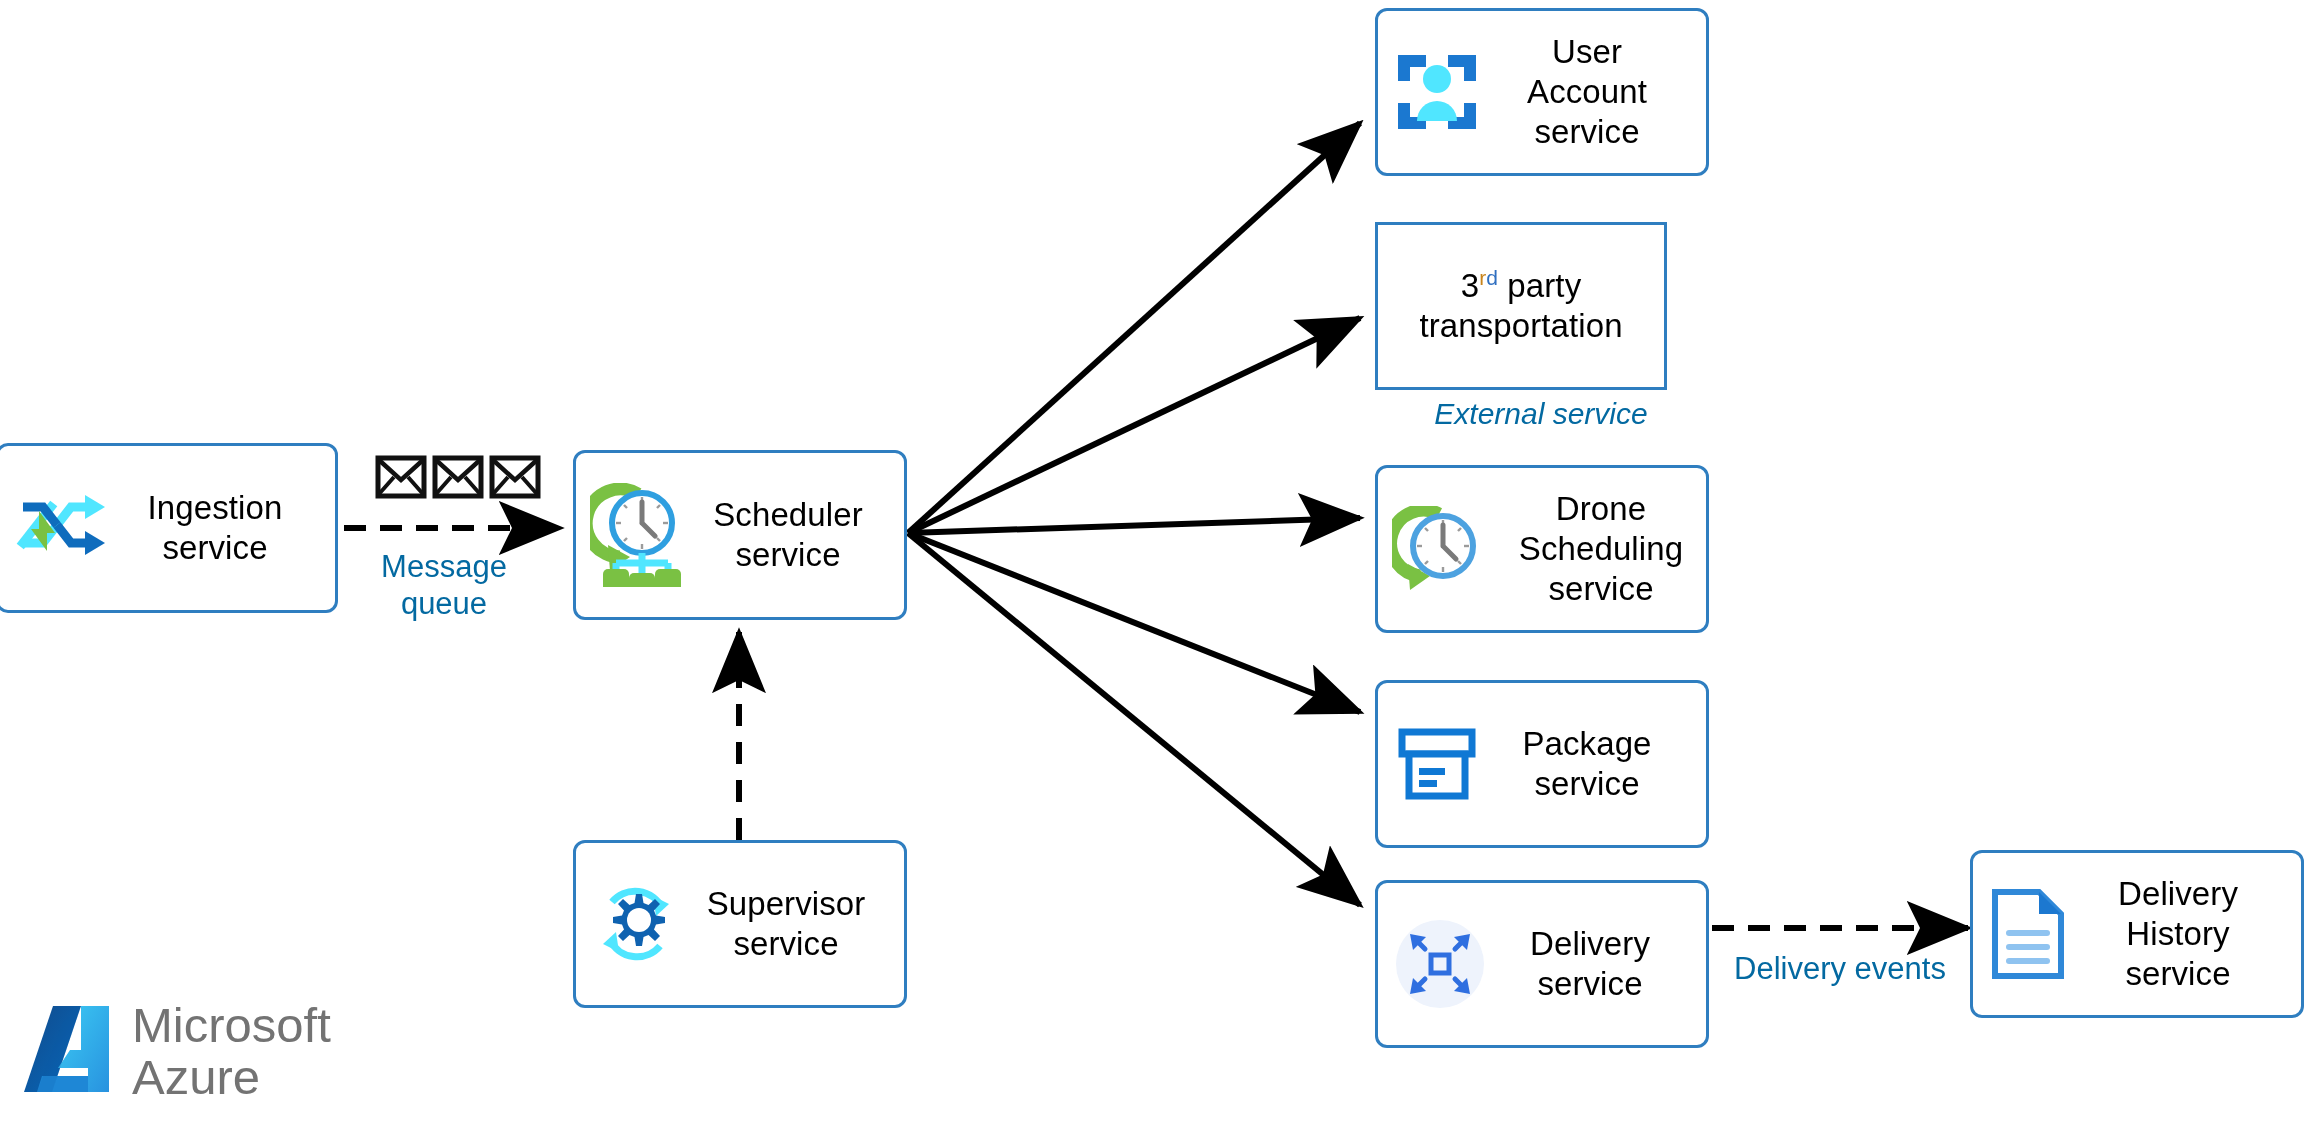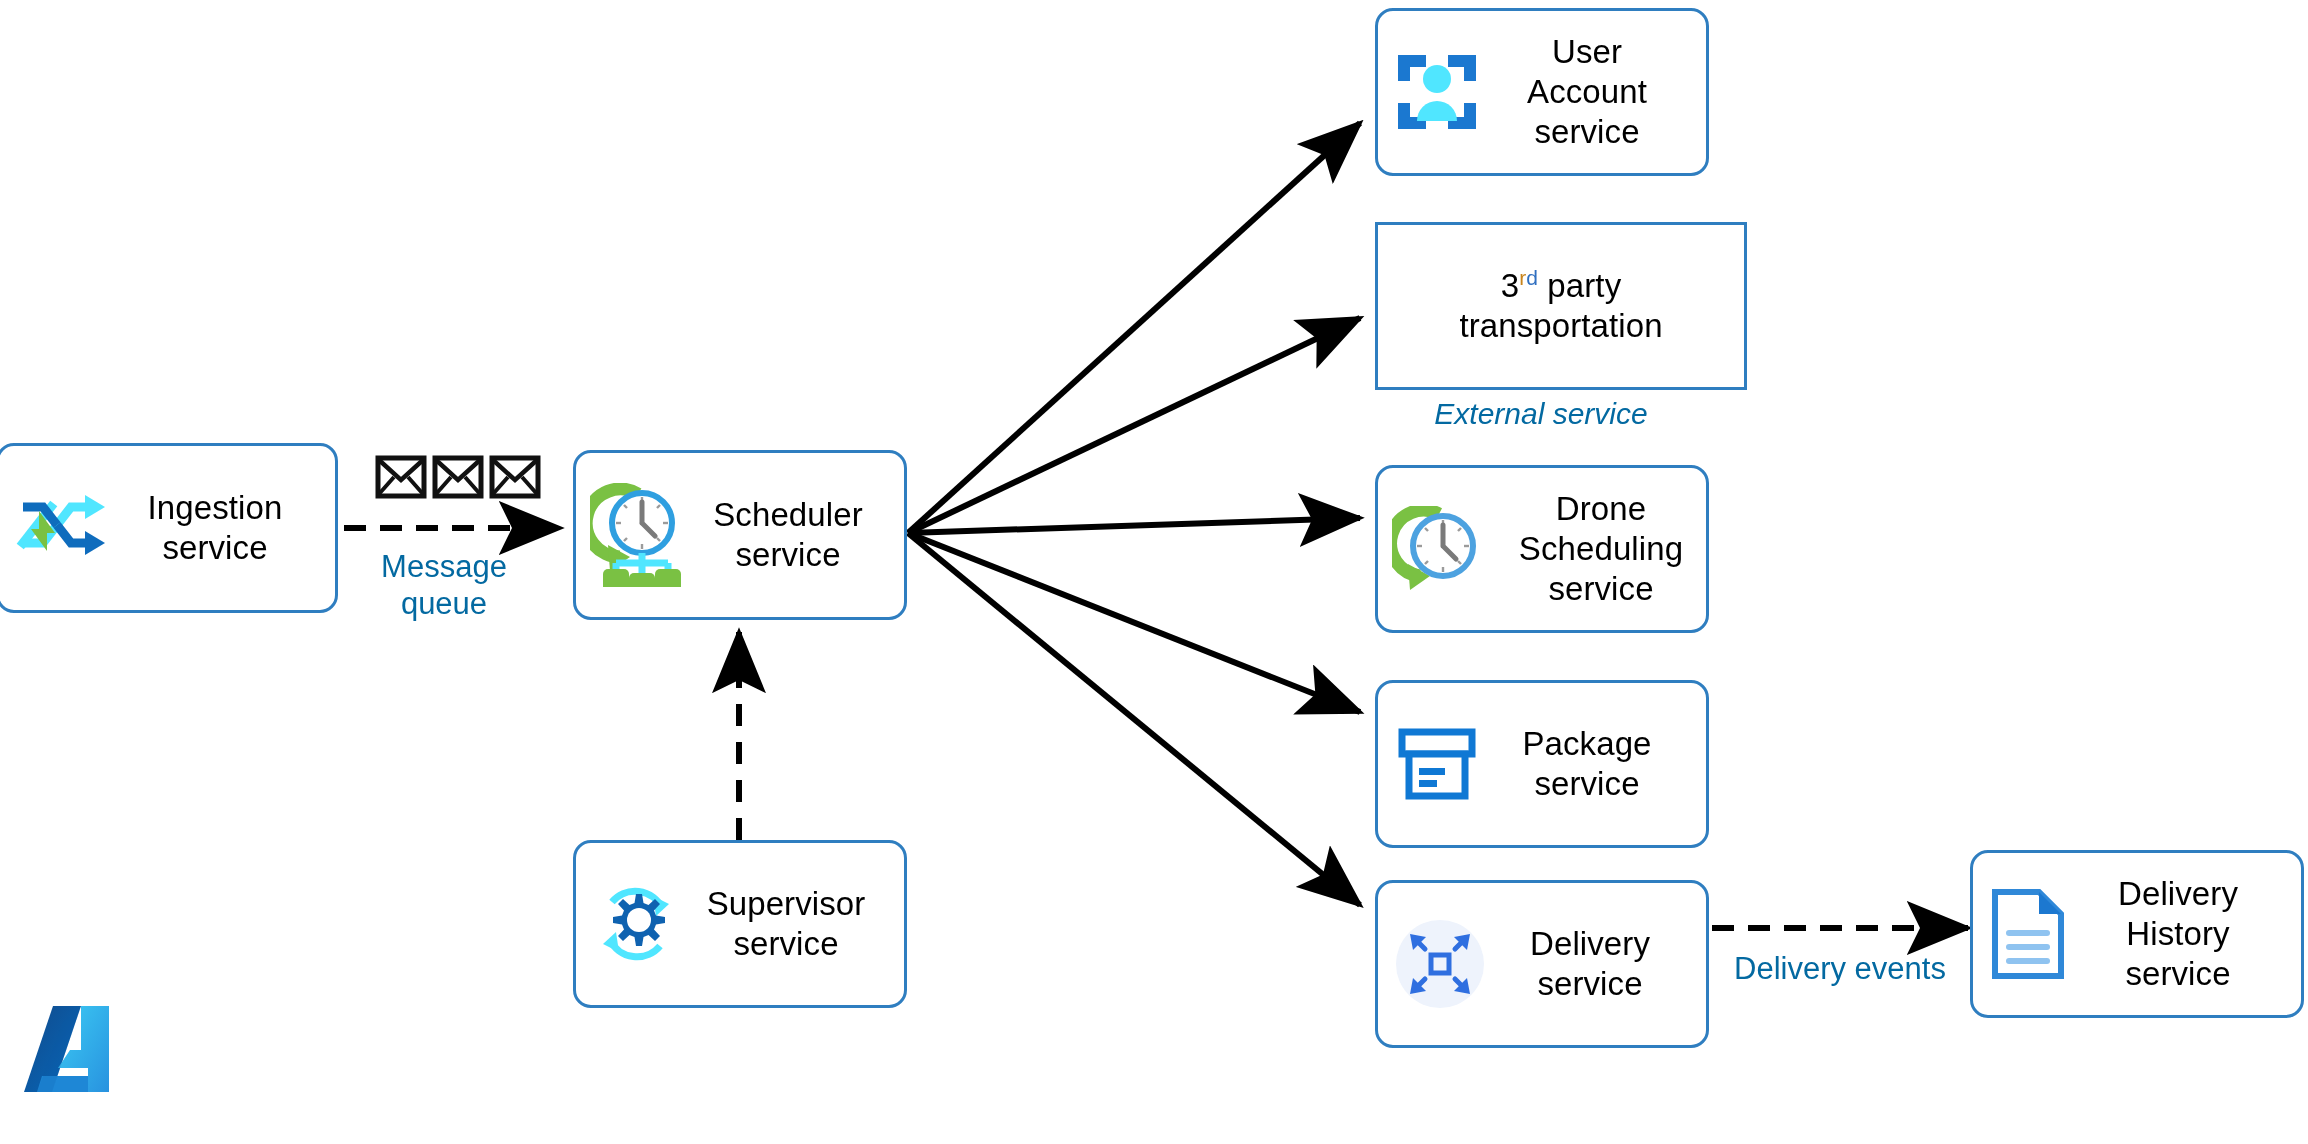--- a/index.html
+++ b/index.html
@@ -26,21 +26,21 @@
     width: 2308px;
     height: 1144px;
     pointer-events: none;
   }
 
   
   .node {
     position: absolute;
     box-sizing: border-box;
     border: 3px solid #2f7ec0;
-    border-radius: 18px;
+    border-radius: 12px;
     background: #ffffff;
     display: flex;
     align-items: center;
     justify-content: flex-end;
     padding: 16px 14px;
   }
   .node.square {
     border-radius: 0;
     border-width: 3px;
     justify-content: center;
@@ -230,21 +230,21 @@
         </g>
         <circle cx="45" cy="30" r="14" fill="#50e6ff"></circle>
         <path d="M25 72 A20 20 0 0 1 65 72 Z" fill="#50e6ff"></path>
       </svg>
     </span>
     <span class="label">User
 Account
 service</span>
   </div>
 
-  <div class="node square" style="left:1375px; top:222px; width:372px; height:168px;">
+  <div class="node square" style="left:1375px; top:222px; width:292px; height:168px;">
     <span class="label"><span>3</span><span class="sup-ord"><span class="sup-r">r</span><span class="sup-d">d</span></span><span> party
 transportation</span></span>
   </div>
   <div class="caption italic" style="left:1375px; top:396px; width:332px;">External service</div>
 
   <div class="node" style="left:1375px; top:465px; width:334px; height:168px;gap:26px;">
     <span class="ico">
       <svg width="92" height="86" viewBox="0 0 92 86">
         <path d="M47 8 A33 33 0 1 0 28 70" stroke="#7ac143" stroke-width="13" fill="none"></path>
         <path d="M16 58 L38 70 L18 84 Z" fill="#7ac143"></path>
@@ -333,15 +333,17 @@
           <stop offset="0" stop-color="#3ccbf4"></stop>
           <stop offset="1" stop-color="#2892df"></stop>
         </linearGradient>
       </defs>
       <path d="M35 6 L63 6 L34 92 L6 92 Z" fill="url(#azg1)"></path>
       <path d="M63 6 L91 6 L91 92 L70 92 L70 68 L40 68 L52 50 L63 50 Z" fill="url(#azg2)"></path>
       <path d="M26 74 L70 74 L70 92 L22 92 Z" fill="#208acf" opacity="0.0"></path>
       <path d="M24 76 L70 76 L70 92 L19 92 Z" fill="#1e87d6"></path>
       <path d="M63 6 L34 92 L19 92 L45 22 Z" fill="#0d5ba5" opacity="0.18"></path>
     </svg>
+    <span class="wordmark">Microsoft
+Azure</span>
   </div>
 
 </div>
 
 </body></html>

